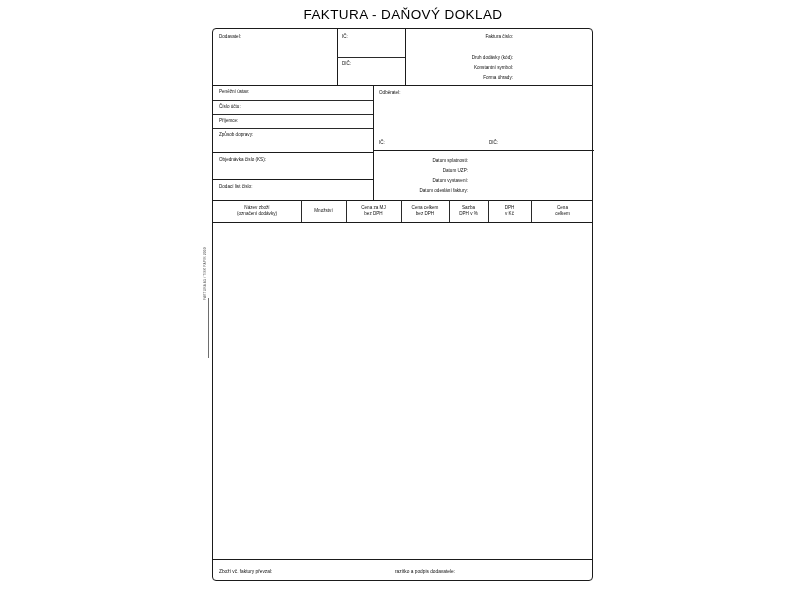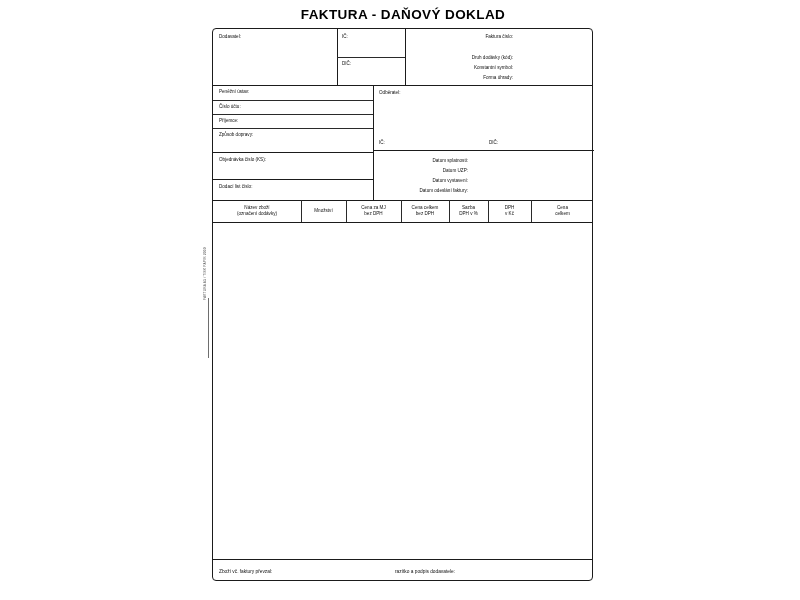--- a/index.html
+++ b/index.html
@@ -18,21 +18,21 @@
   }
 
   
   #form-title {
     position: absolute;
     left: 212px;
     top: 7px;
     width: 382px;
     text-align: center;
     font-size: 13.5px;
-    font-weight: bold;
+    font-weight: normal;
     letter-spacing: 0.4px;
     white-space: nowrap;
   }
 
   
   #invoice-form {
     position: absolute;
     left: 212px;
     top: 28px;
     width: 381px;

